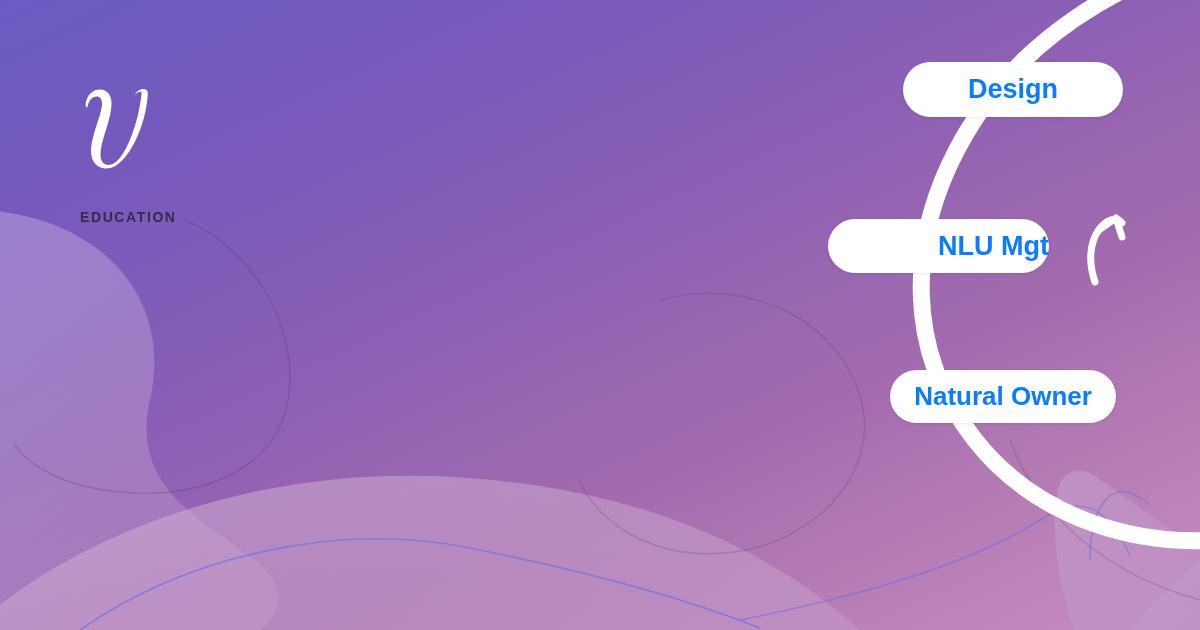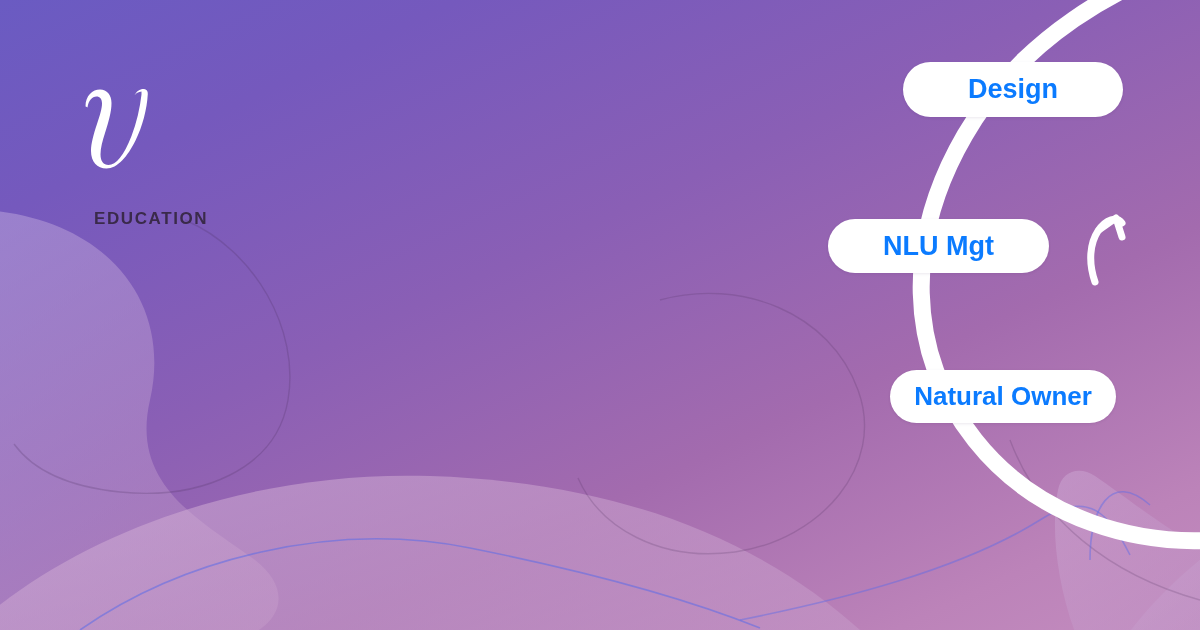--- a/index.html
+++ b/index.html
@@ -39,22 +39,22 @@
     width:660px; height:630px;
     z-index:5;
   }
   .logo {
     position:absolute;
     left:0; top:88px;
     width:70px; height:82px;
   }
   .eyebrow {
     position:absolute;
-    left:16px; top:210px;
-    font-size:17px;
+    left:2px; top:210px;
+    font-size:14px;
     font-weight:bold;
     letter-spacing:1.6px;
     color:#3A2A4A;
     line-height:1;
   }
   .headline {
     position:absolute;
     left:0; top:252px;
     width:640px;
     font-size:54px;
@@ -82,21 +82,21 @@
     border-radius:60px;
     display:flex;
     align-items:center;
     justify-content:center;
     color:#0B7BFF;
     font-weight:bold;
     white-space:nowrap;
     box-shadow:0 1px 3px rgba(60,30,90,0.10);
   }
   .pill-design       { left:903px;  top:62px;  width:220px; height:55px; font-size:27px; }
-  .pill-nlu          { left:828px;  top:219px; width:221px; height:54px; font-size:27px; }
+  .pill-nlu          { left:828px;  top:219px; width:221px; height:54px; font-size:27px;justify-content:flex-end; }
   .pill-product      { left:890px;  top:370px; width:226px; height:53px; font-size:26px; }
 </style>
 </head>
 <body>
 
 <div class="card">
 
   <svg class="bg-deco" viewBox="0 0 1200 630" preserveAspectRatio="none">
     <defs>
       <linearGradient id="blobA" x1="0" y1="0" x2="0.6" y2="1">

